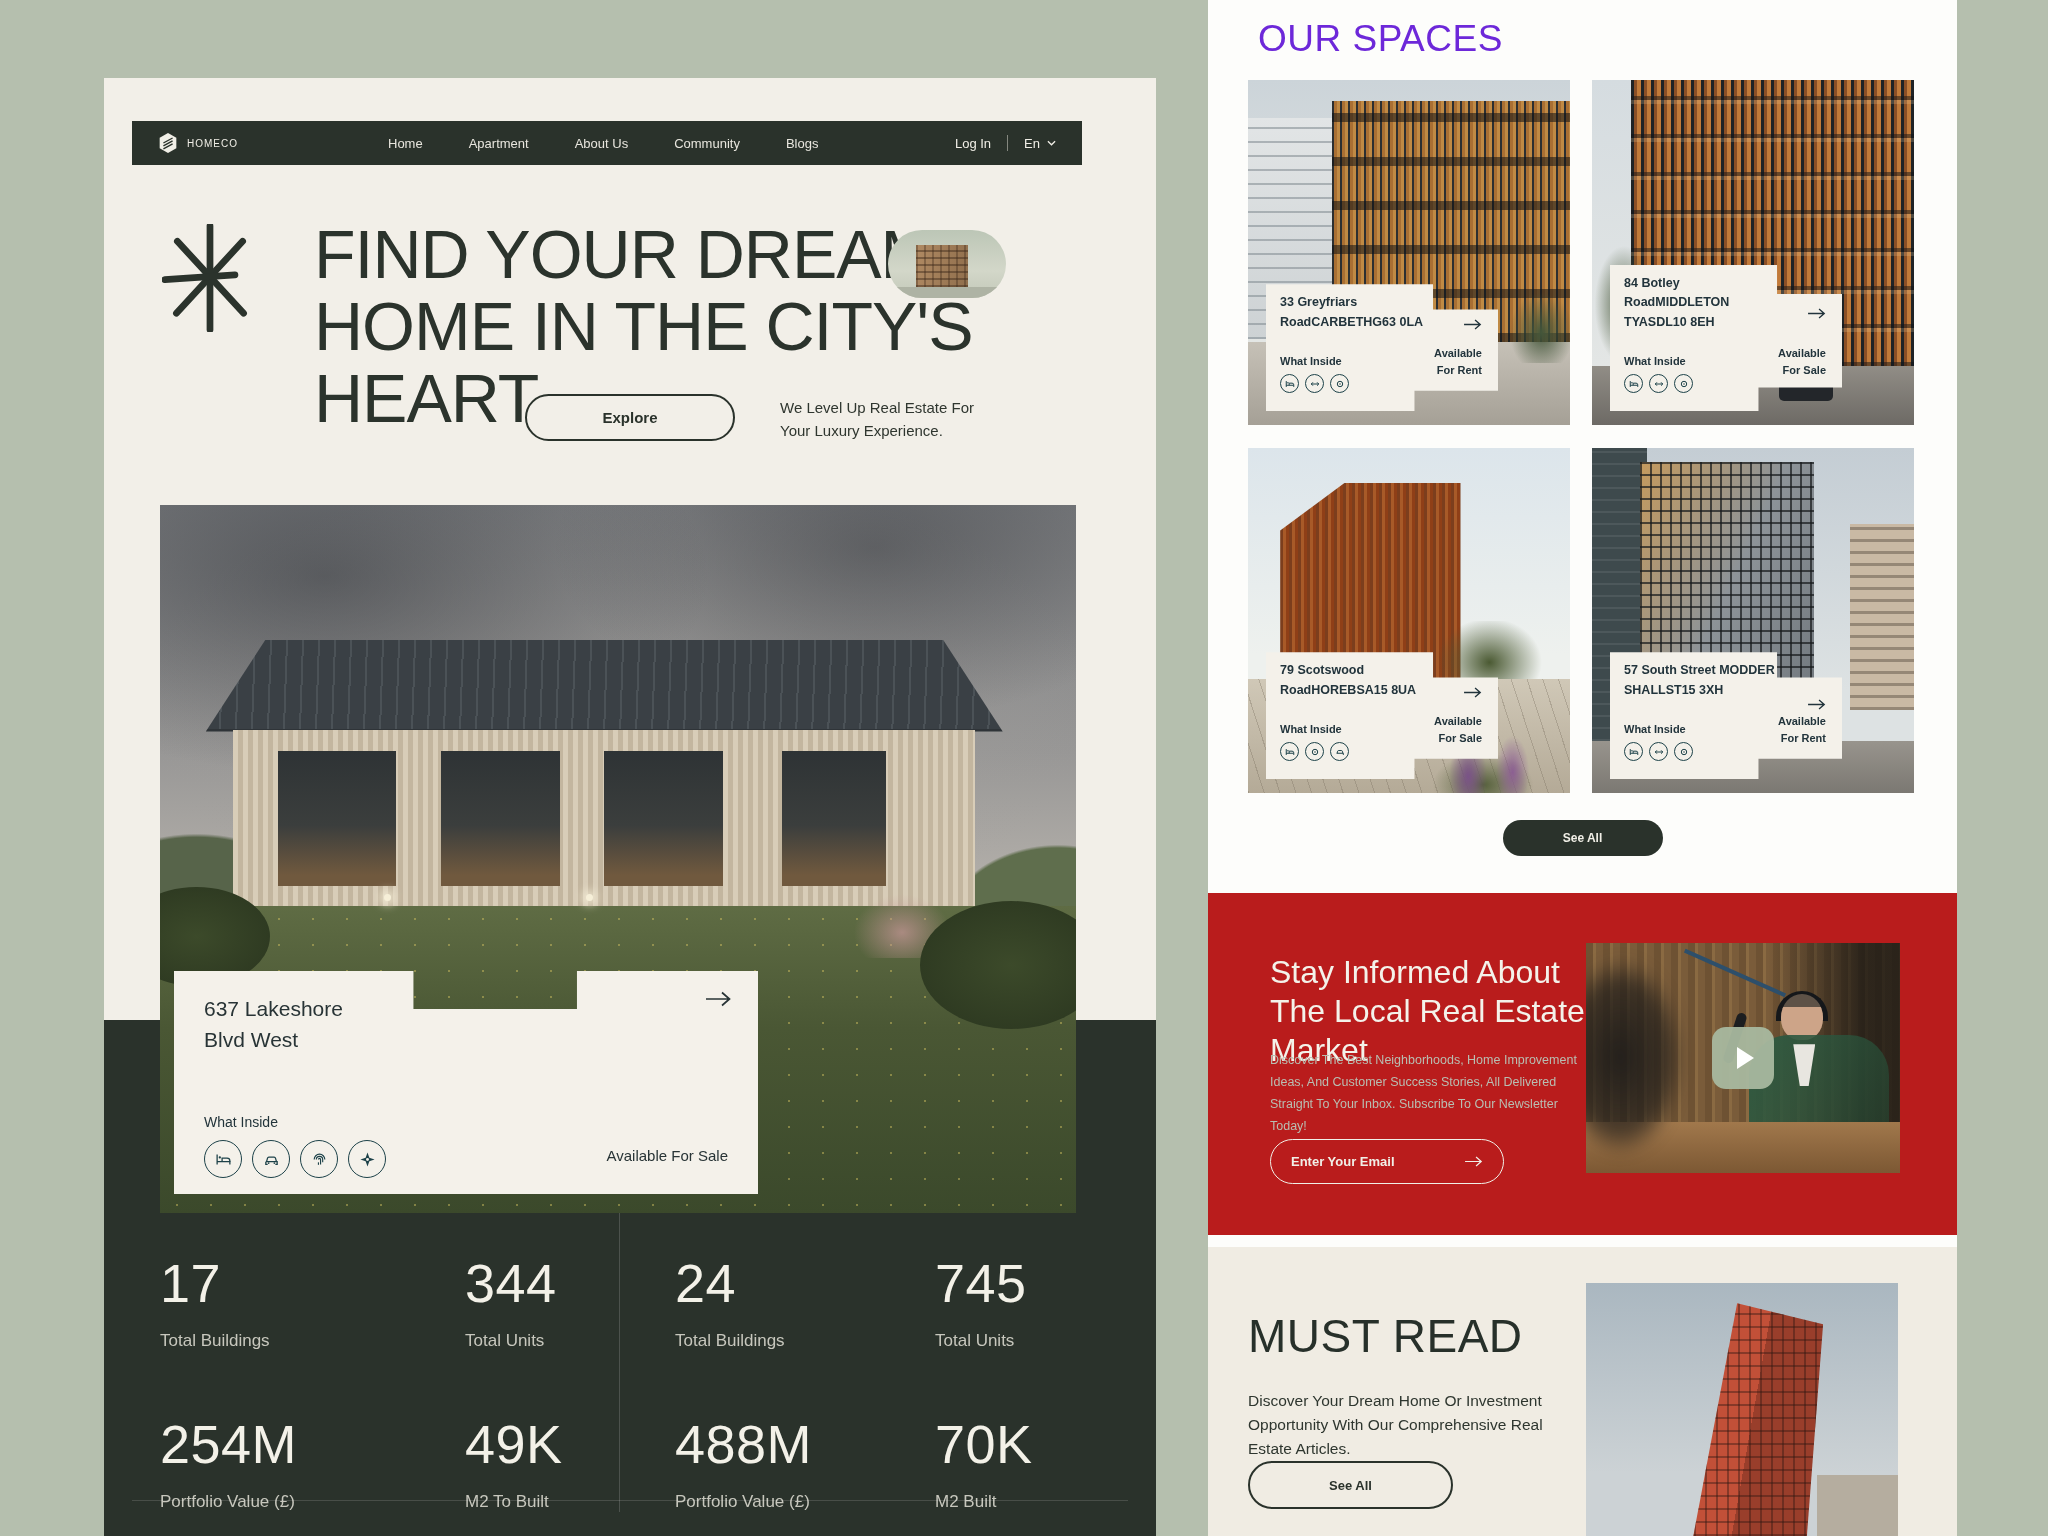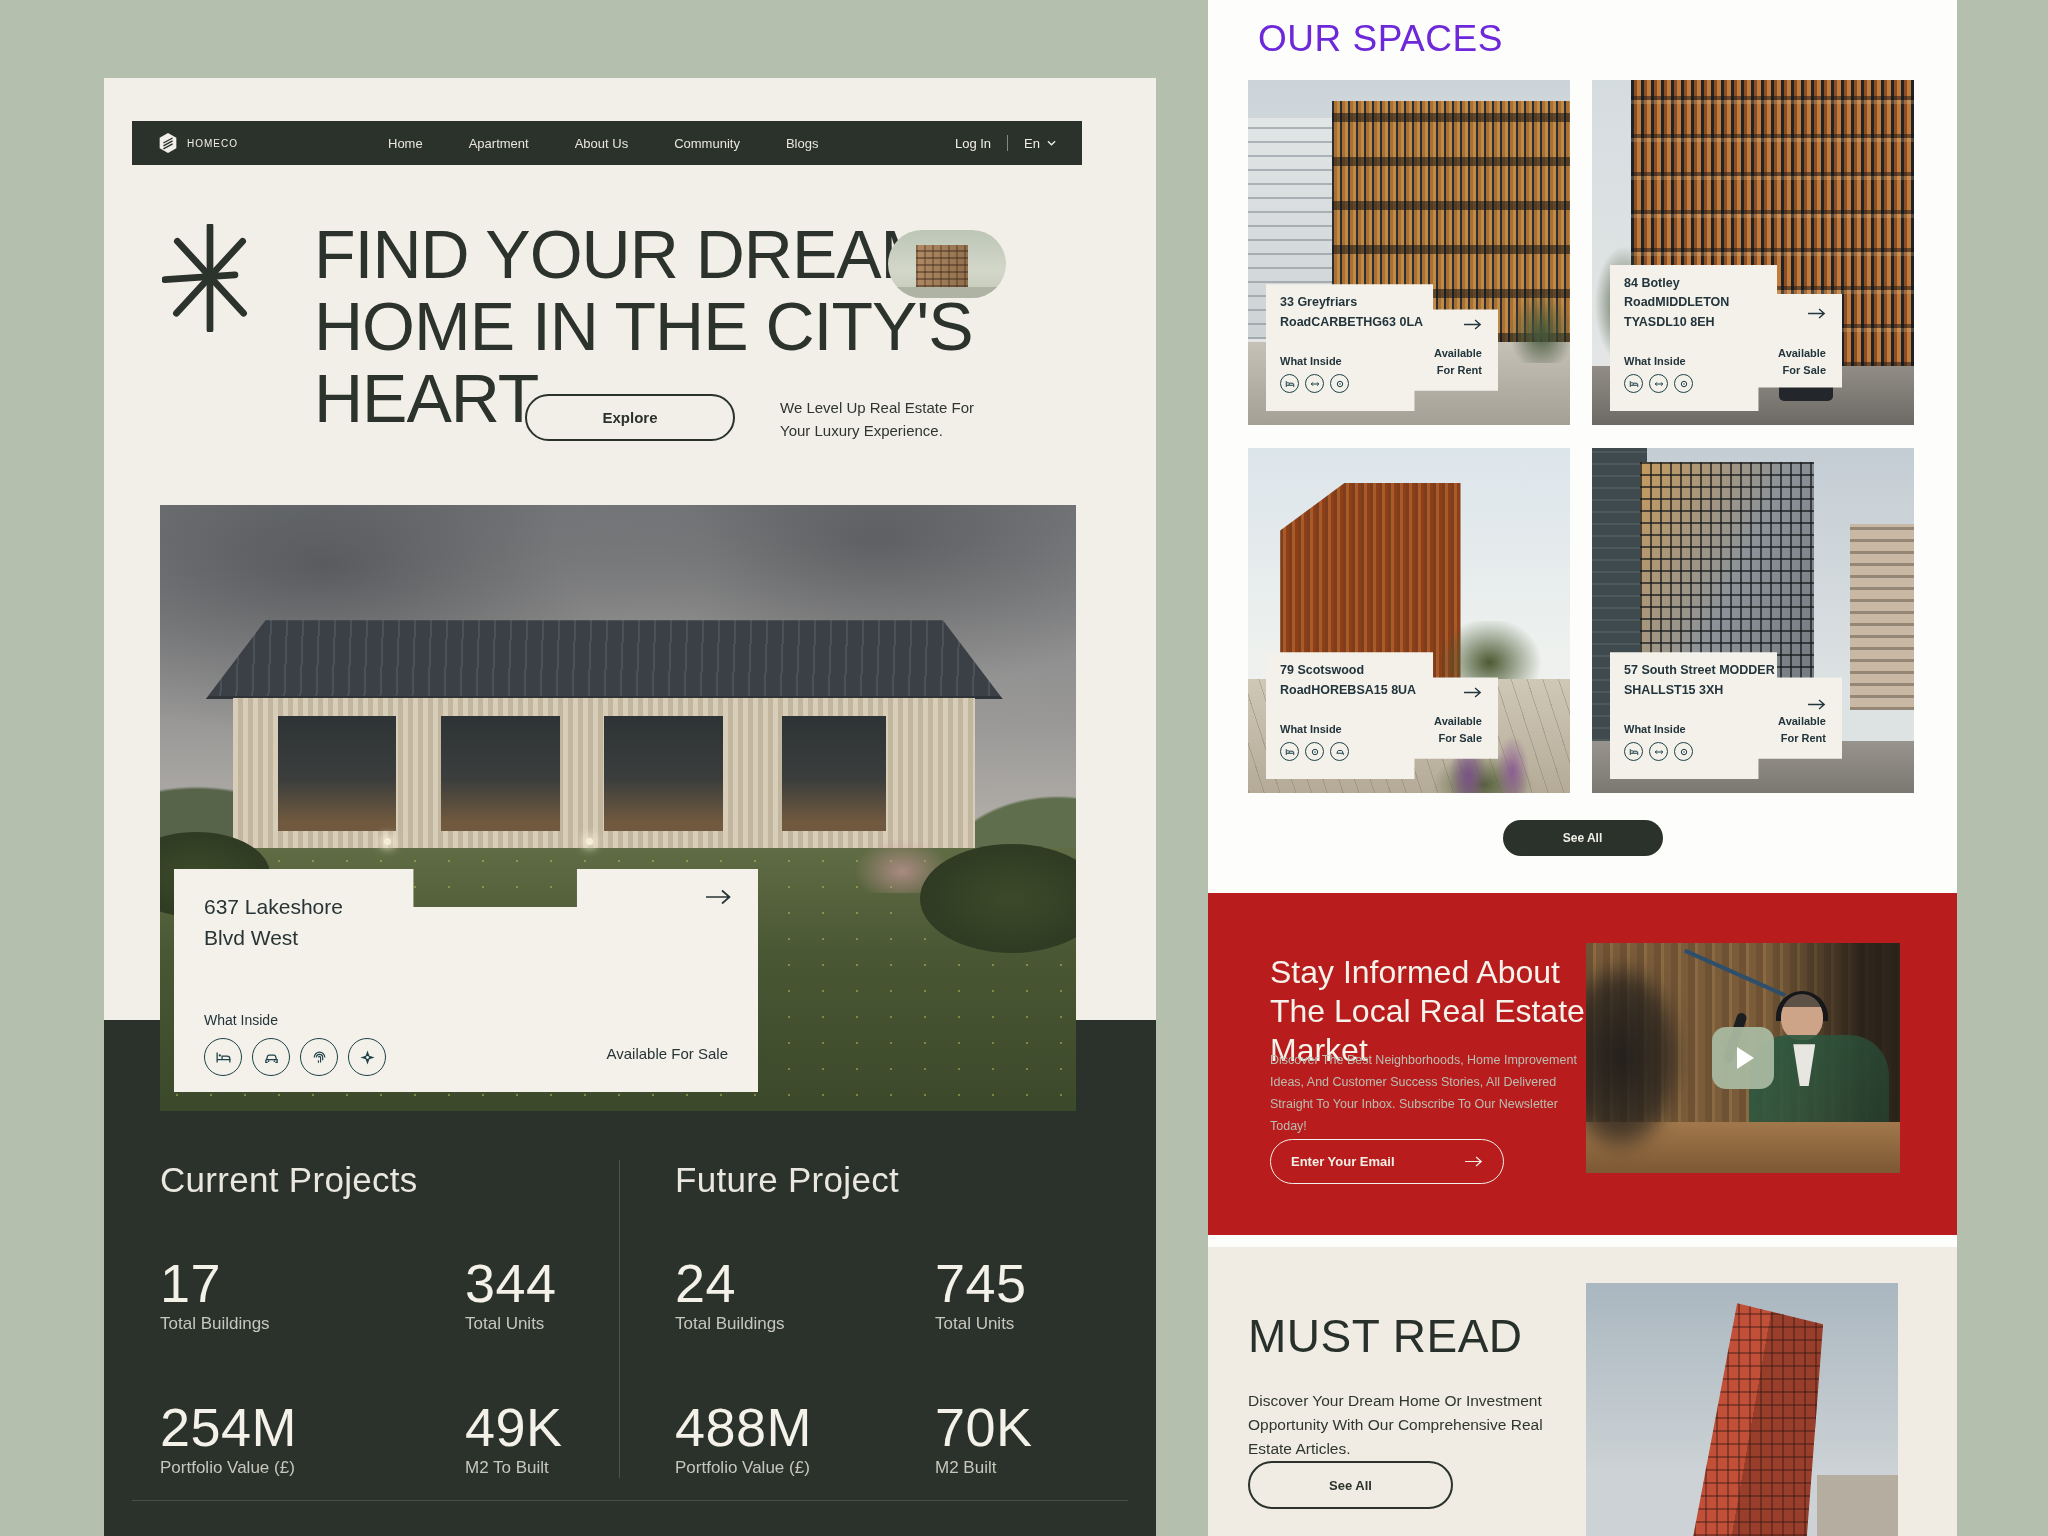--- a/index.html
+++ b/index.html
@@ -25,21 +25,21 @@
   .pill-thumb{position:absolute;left:784px;top:152px;width:118px;height:68px;border-radius:40px;overflow:hidden;background:linear-gradient(180deg,#bcc6b6 0%,#d3d7c9 60%,#c2c8b8 100%)}
   .pt-b{position:absolute;left:24%;top:22%;width:44%;height:72%;background:
     repeating-linear-gradient(0deg,rgba(60,40,25,.45) 0 2px,transparent 2px 7px),
     repeating-linear-gradient(90deg,rgba(60,40,25,.35) 0 2px,transparent 2px 8px),
     linear-gradient(100deg,#b08a63,#8f6e4c)}
   .pt-g{position:absolute;left:0;bottom:0;width:100%;height:16%;background:#aeb3a4}
 
   .explore{position:absolute;left:421px;top:316px;width:210px;height:47px;border:2px solid #2a322b;border-radius:999px;background:transparent;font-family:inherit;font-size:15px;font-weight:700;color:#2a322b;display:flex;align-items:center;justify-content:center;cursor:pointer}
   .tagline{position:absolute;left:676px;top:318px;width:220px;font-size:15px;line-height:23px;color:#2f362f}
 
-  .hero-figure{position:absolute;left:56px;top:427px;width:916px;height:606px;overflow:hidden;z-index:2}
+  .hero-figure{position:absolute;left:56px;top:427px;width:916px;height:708px;overflow:hidden;z-index:2}
   
   .sh-sky{position:absolute;inset:0;background:
     radial-gradient(60% 40% at 18% 10%,rgba(52,55,60,.55),transparent 70%),
     radial-gradient(50% 35% at 78% 6%,rgba(58,60,64,.5),transparent 70%),
     radial-gradient(70% 45% at 50% 28%,rgba(160,158,155,.55),transparent 75%),
     linear-gradient(180deg,#7b7d80 0%,#989796 35%,#b6b2ac 56%,#b6b2ac 100%)}
   .sh-trees{position:absolute;left:0;right:0;top:36%;height:26%;background:
     radial-gradient(26% 100% at 4% 100%,#57644a 0 58%,transparent 60%),
     radial-gradient(22% 90% at 98% 100%,#5f6e4d 0 58%,transparent 60%)}
   .sh-roof{position:absolute;left:5%;top:19%;width:87%;height:13%;background:repeating-linear-gradient(92deg,#4b5257 0 2px,#3a4045 2px 16px);clip-path:polygon(0 100%,7.5% 0,92.5% 0,100% 100%);border-bottom:3px solid #2f3438}
@@ -64,21 +64,21 @@
 
   
   .darksec{position:absolute;left:0;right:0;top:942px;bottom:0;background:#2a322b;z-index:1;color:#f1efe7}
   .stats{display:flex;padding:140px 56px 0}
   .sgroup-l{width:460px;border-right:1px solid rgba(255,255,255,.16);padding-right:40px}
   .sgroup-r{padding-left:55px;flex:1}
   .s-title{font-size:35px;font-weight:400;color:#e9e7de;letter-spacing:.3px}
   .sgrid{display:grid;grid-template-columns:305px auto;row-gap:62px;margin-top:52px}
   .sgroup-r .sgrid{grid-template-columns:260px auto}
   .s-val{font-size:54px;font-weight:400;color:#f3f1e8;letter-spacing:.5px}
-  .s-lab{font-size:17px;color:#c7c7bd;}
+  .s-lab{font-size:17px;color:#c7c7bd;margin-top:17px}
   .hline{position:absolute;left:28px;right:28px;top:480px;height:1px;background:rgba(255,255,255,.14)}
 
   
   .right{position:absolute;left:1208px;top:0;width:749px;height:1536px;background:#fdfdfb;overflow:hidden}
   .spaces-title{position:absolute;left:50px;top:18px;font-size:37px;font-weight:500;letter-spacing:.5px;color:#6d28d9}
   .cards{position:absolute;left:40px;top:80px;display:grid;grid-template-columns:322px 322px;gap:23px 22px}
   .pcard{position:relative;width:322px;height:345px;overflow:hidden;background:#ccd2d6}
   .ov{position:absolute;left:18px;bottom:14px;width:232px;min-height:100px;background:#f4f1ea;clip-path:polygon(0 0,72% 0,72% 20%,100% 20%,100% 84%,64% 84%,64% 100%,0 100%);padding:9px 14px 18px;color:#22343c}
   .ov-addr{font-size:12.5px;font-weight:700;line-height:1.55;width:152px}
   .ov-arrow{position:absolute;right:16px;top:32px;color:#22343c}

